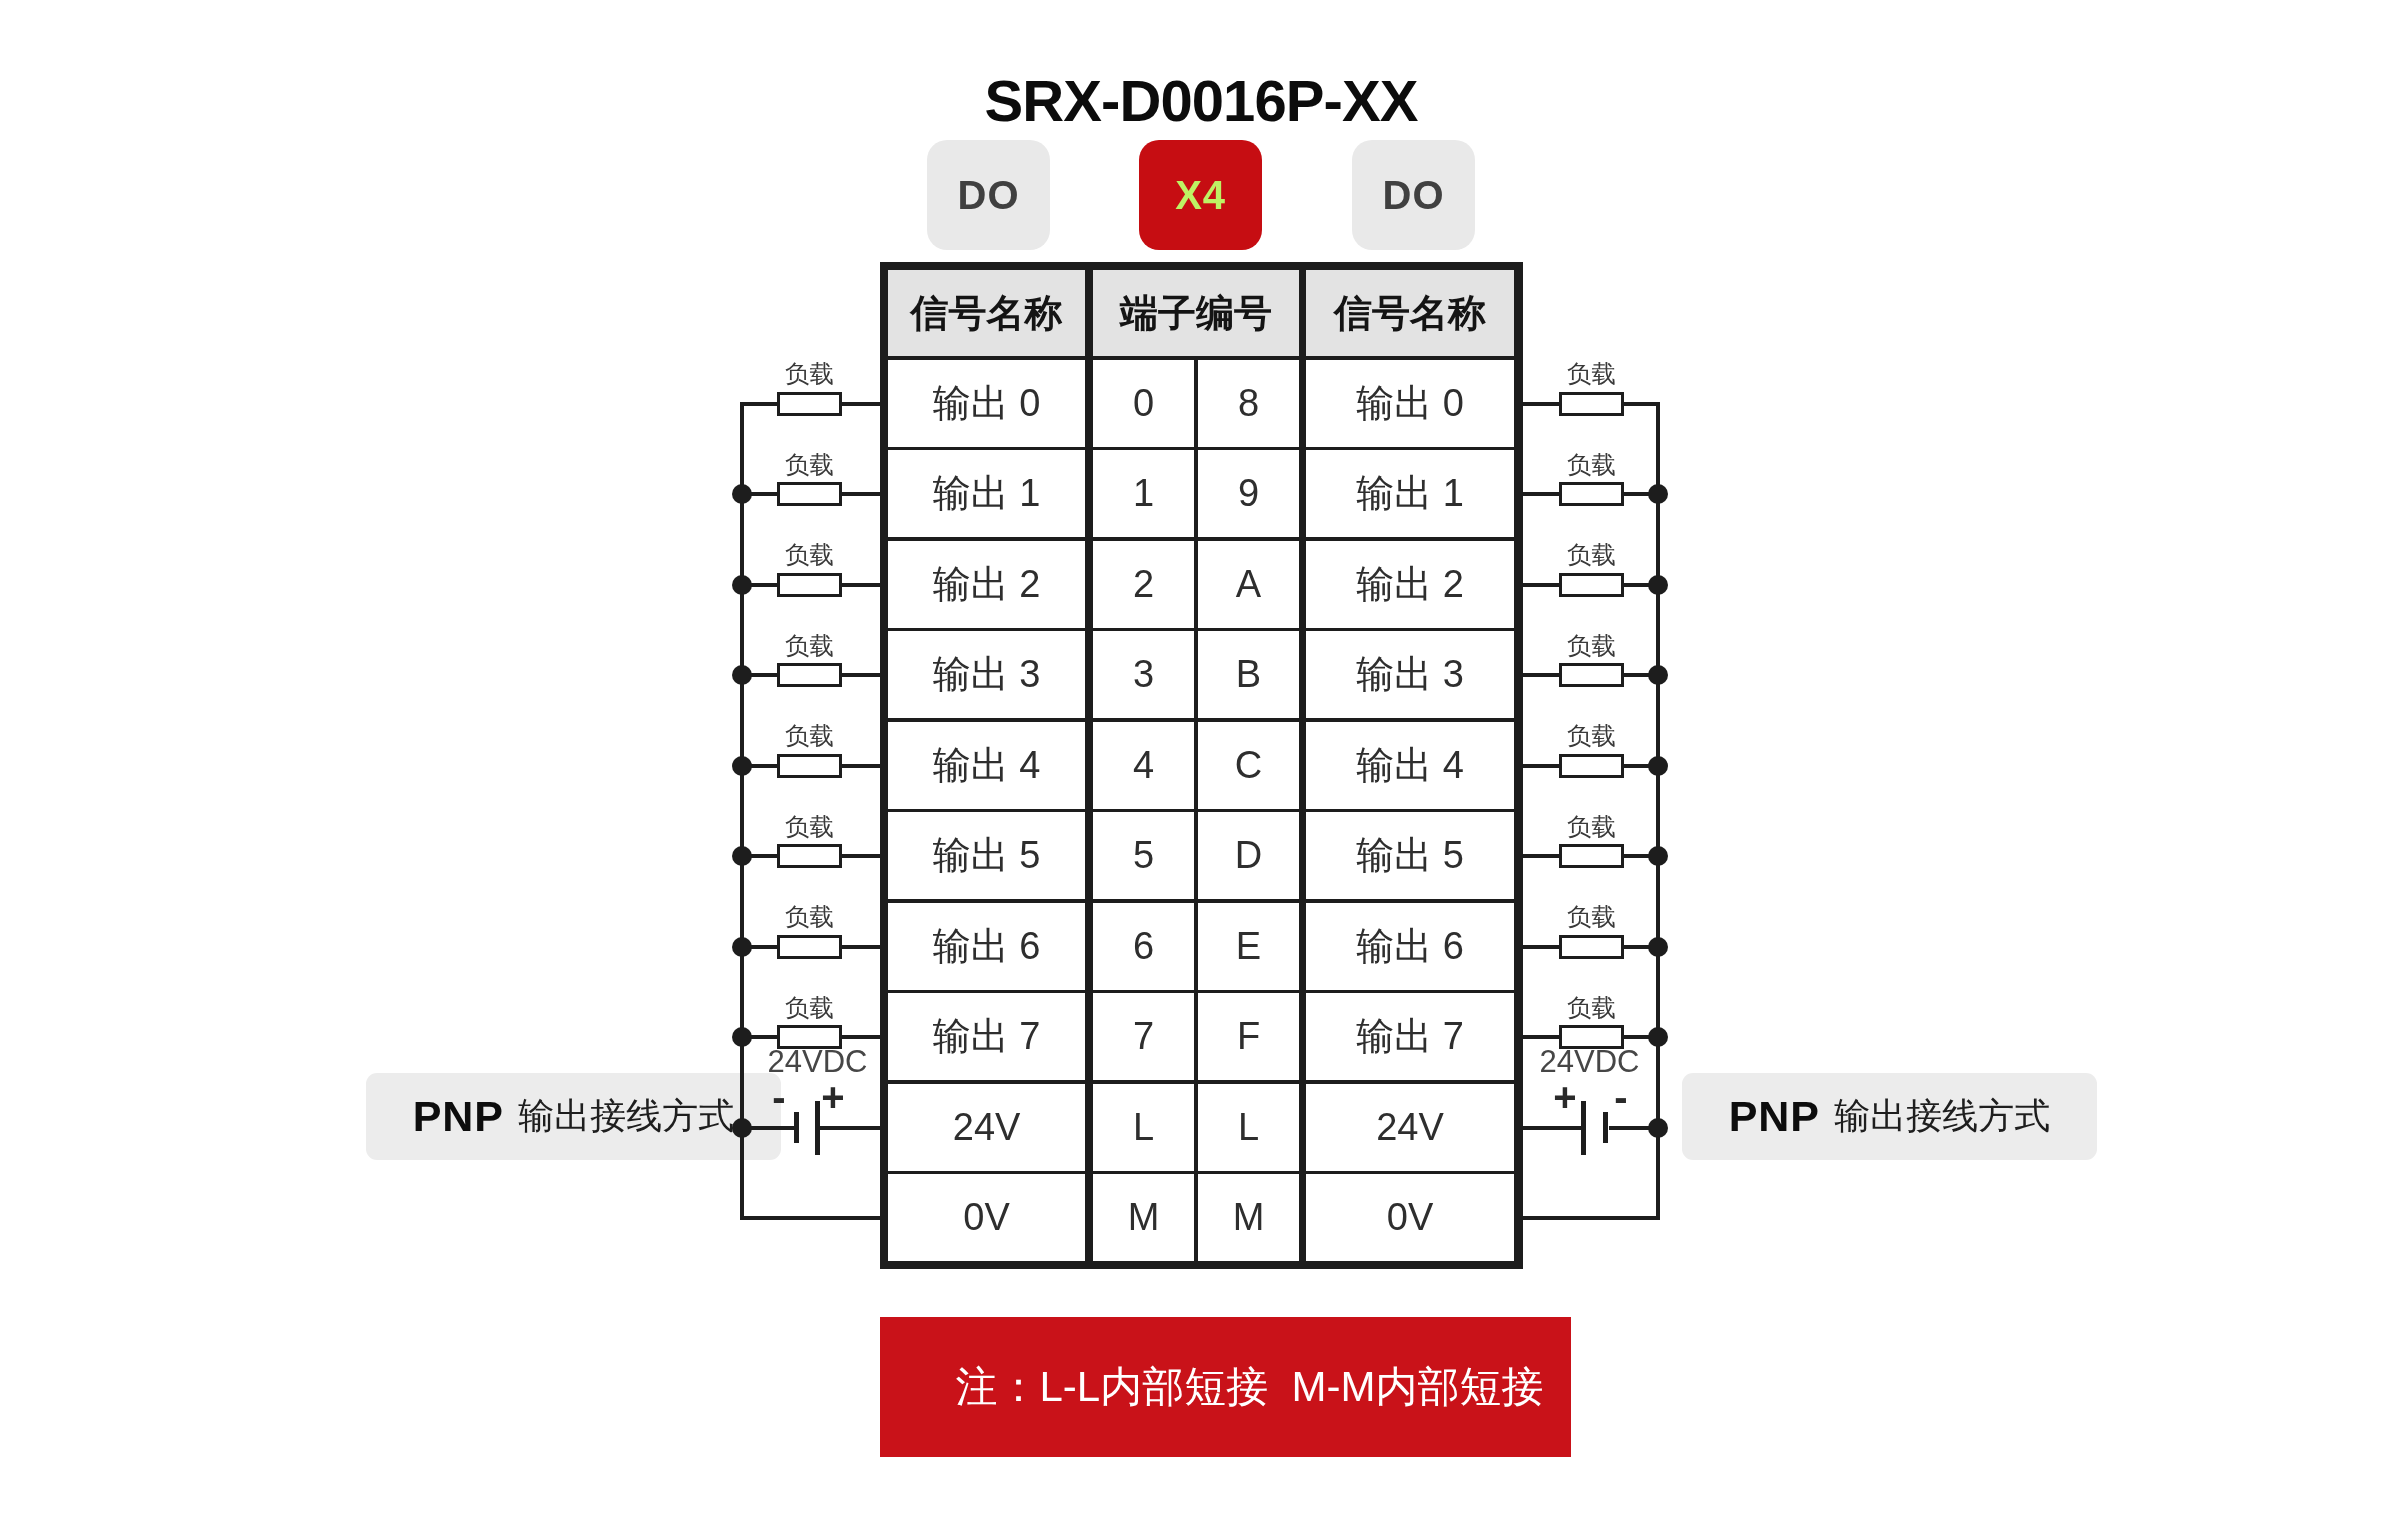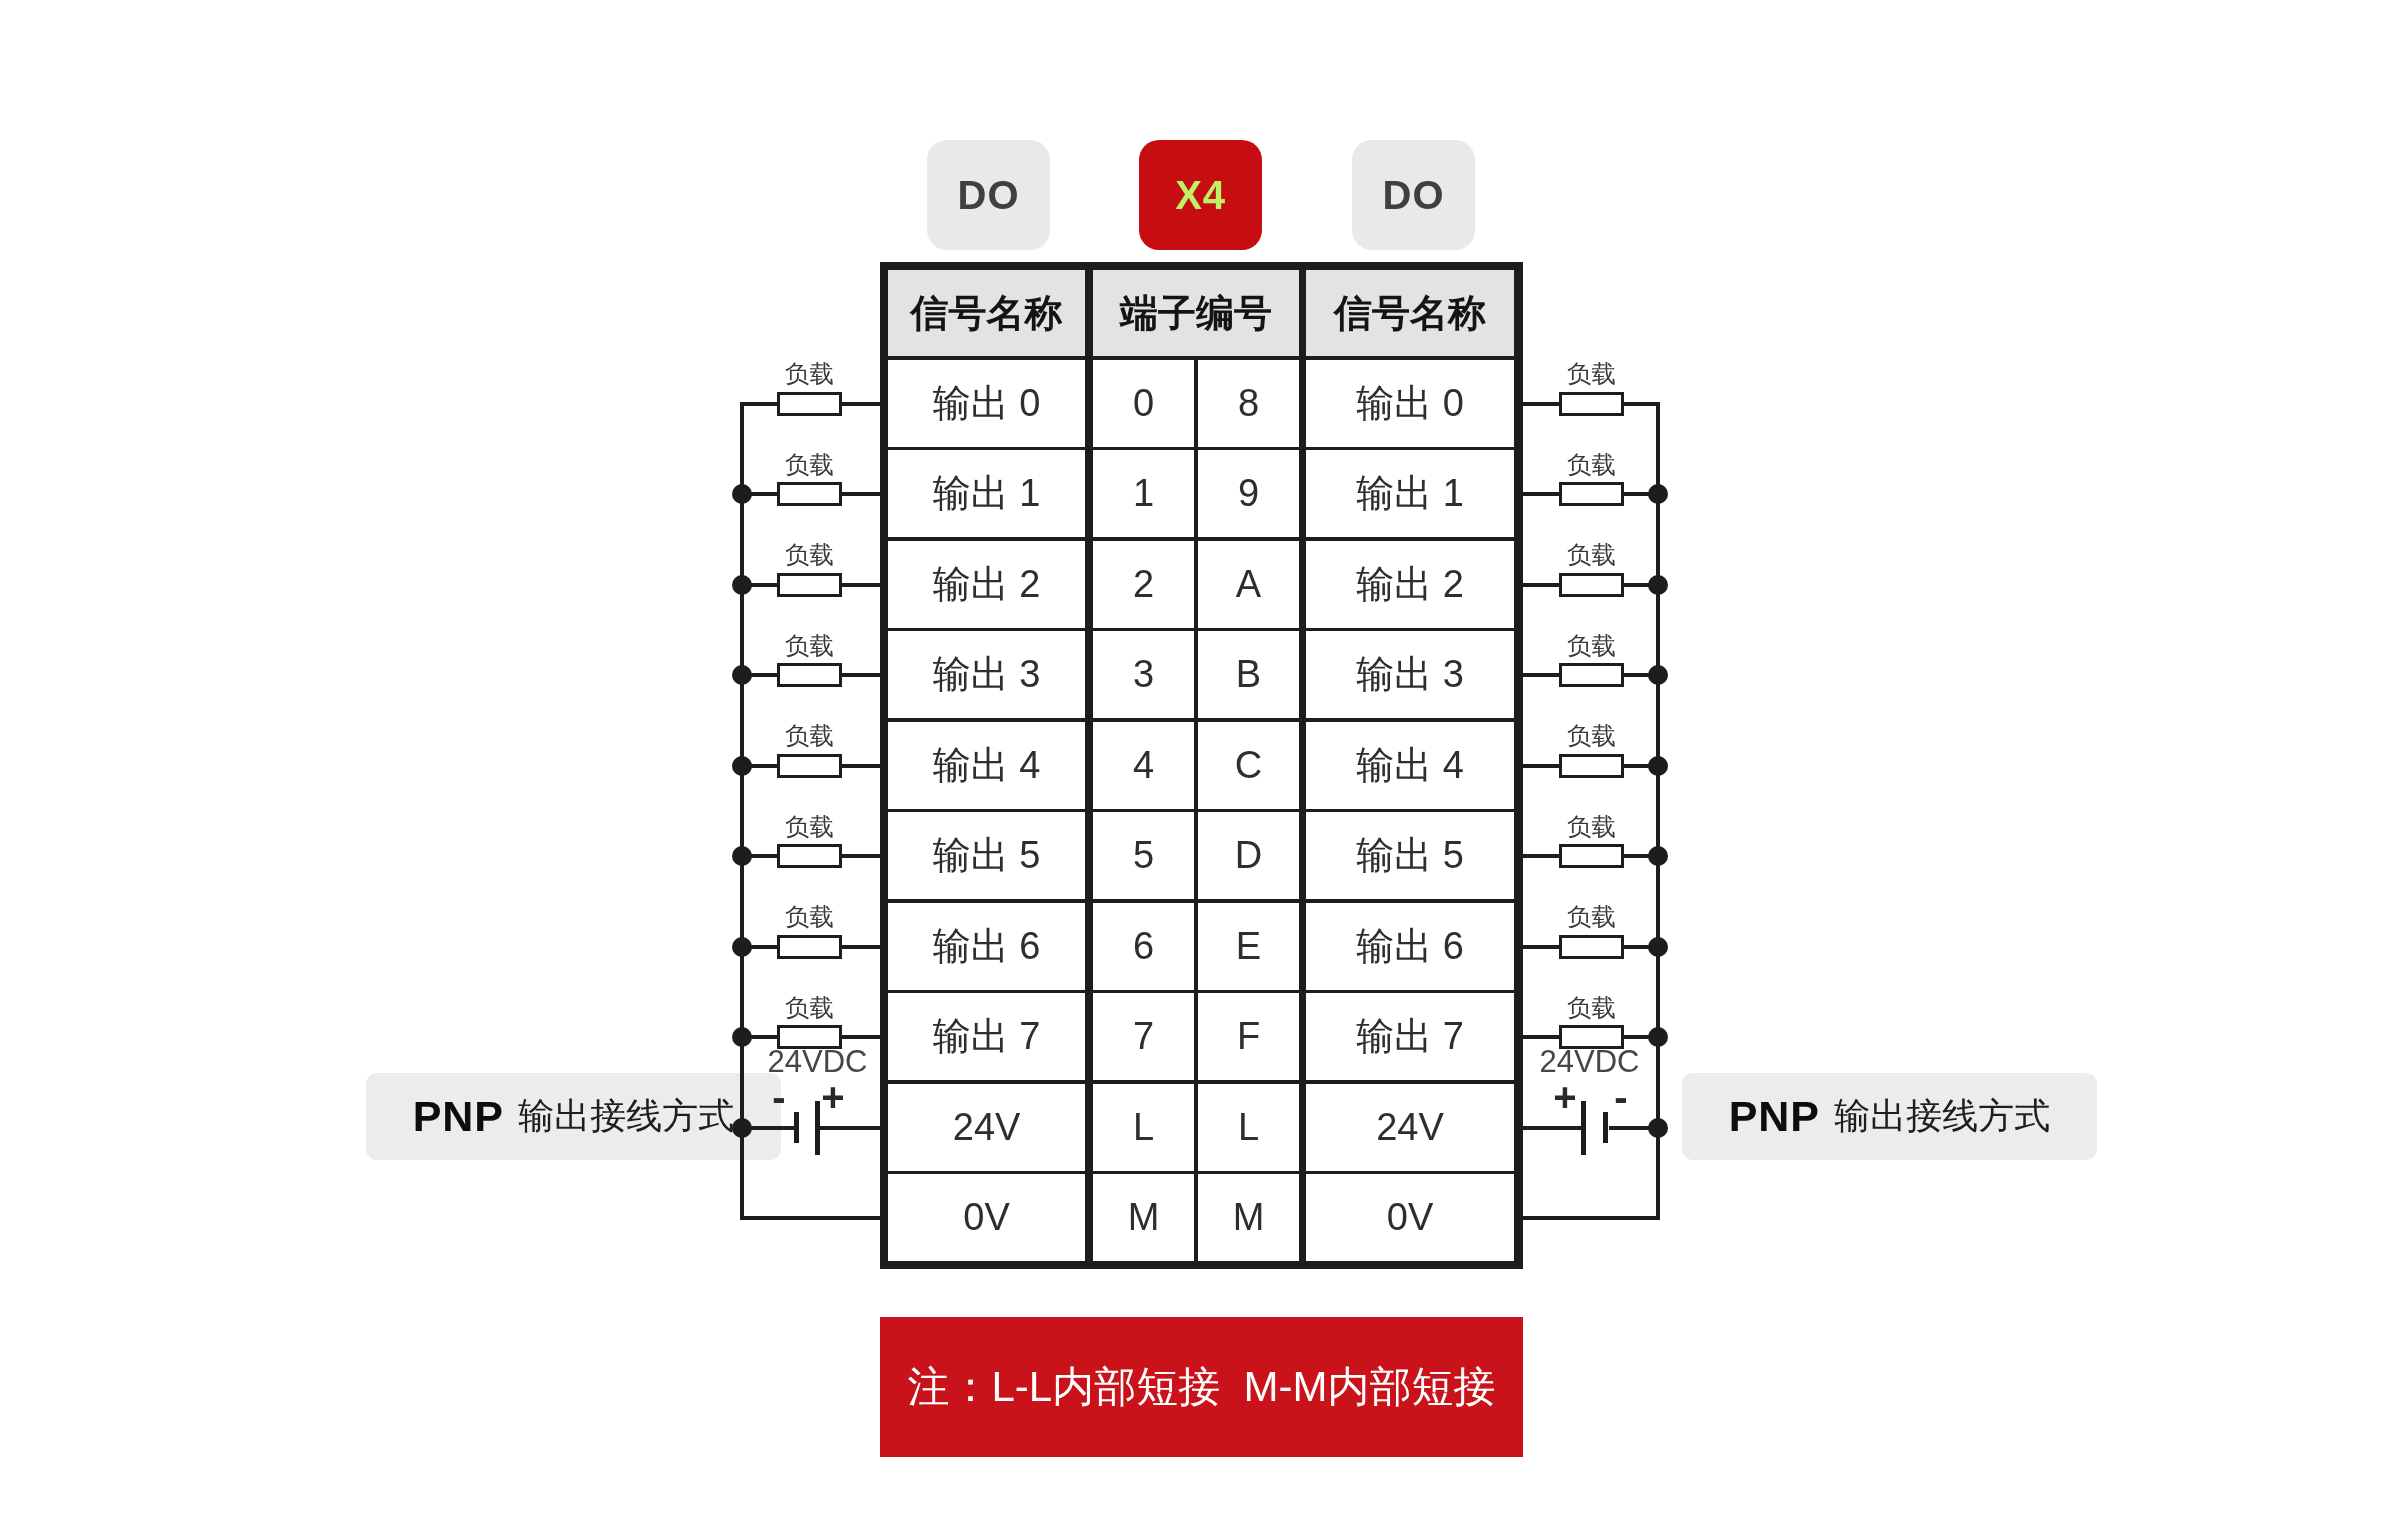--- a/index.html
+++ b/index.html
@@ -24,26 +24,27 @@
   .load-lbl{font-size:24.4px;height:29px;line-height:29px;}
   .supply-lbl{font-size:31px;height:36px;line-height:36px;color:#464646;}
   .sign-lbl{font-size:40px;font-weight:600;height:36px;line-height:36px;color:#2a2a2a;}
   .bbar{position:absolute;background:var(--line);}
   .pnp{position:absolute;top:1073px;width:415px;height:87px;background:var(--caption_gray);
        border-radius:11px;display:flex;align-items:center;justify-content:center;
        font-size:36px;color:#1e1e1e;white-space:nowrap;}
   .pnp .pnp-b{font-weight:800;font-size:43px;letter-spacing:0.9px;margin-right:14.5px;color:#0d0d0d;}
   .note{position:absolute;left:880px;top:1317px;width:643px;height:140px;background:var(--banner_red);
         color:#ffffff;display:flex;align-items:center;justify-content:center;
-        font-size:42px;white-space:pre;}
+        font-size:42px;white-space:pre;padding-left:48px;}
 </style>
 </head>
 <body>
 
 <div id="canvas">
+  <div class="title">SRX-D0016P-XX</div>
 
   <div class="badge gray" id="badge-left">
     <span>DO</span>
   </div>
   <div class="badge red" id="badge-center">
     <span>X4</span>
   </div>
   <div class="badge gray" id="badge-right">
     <span>DO</span>
   </div>

